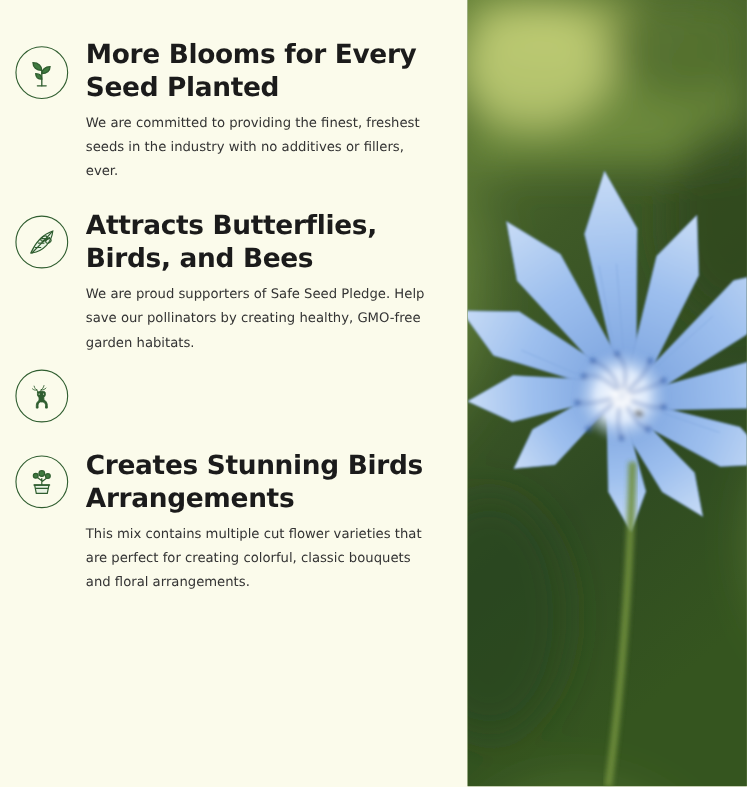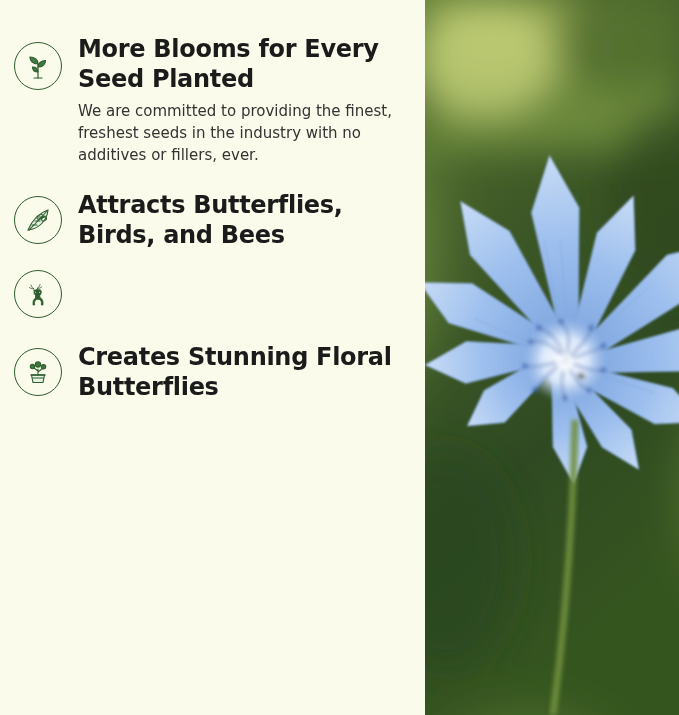--- a/index.html
+++ b/index.html
@@ -63,21 +63,21 @@
     font-family: "DejaVu Sans", sans-serif;
     font-size: 24px;
     line-height: 30px;
     font-weight: bold;
     color: #1b1b1b;
     letter-spacing: -0.3px;
     margin: 0 0 6px 0;
   }
   .feature-body {
     font-family: "DejaVu Sans", sans-serif;
-    font-size: 15px;
+    font-size: 12px;
     line-height: 22px;
     color: #333333;
     margin: 0;
     max-width: 330px;
   }
   .right-panel {
     width: 254px;
     height: 715px;
     position: relative;
     overflow: hidden;
@@ -126,20 +126,21 @@
             <g stroke="#2f5d2f" stroke-width="1" fill="#2f5d2f">
               <ellipse cx="17" cy="12" rx="3.2" ry="2.1" transform="rotate(-28 17 12)" fill="none"></ellipse>
               <ellipse cx="21" cy="14" rx="2.6" ry="1.8" transform="rotate(-28 21 14)" fill="none"></ellipse>
               <path d="M16 14 L22 11" stroke-width="1.2"></path>
             </g>
           </g>
         </svg>
       </div>
       <div class="feature-text">
         <h2 class="feature-title">Attracts Butterflies, Birds, and Bees</h2>
+        <p class="feature-body">We are proud supporters of Safe Seed Pledge. Help save our pollinators by creating healthy, GMO-free garden habitats.</p>
       </div>
     </div>
 
     <div class="feature f3">
       <div class="icon-wrap">
         <svg width="30" height="30" viewBox="0 0 30 30" aria-hidden="true">
           <g fill="#2f5d2f" stroke="#2f5d2f" stroke-width="0.8" stroke-linecap="round" stroke-linejoin="round">
             <path d="M8 6 C8.5 8 9.5 9 10.5 9.5 M6.5 8.5 C7.5 9.5 9 10 10.5 9.5 M10.5 9.5 L11.5 12" fill="none"></path>
             <path d="M17 5.5 C16.5 7.5 15.5 8.8 14.5 9.3 M18.8 7.8 C17.8 9 16.2 9.6 14.5 9.3 M14.5 9.3 L13.6 12" fill="none"></path>
             <path d="M11.3 11.5 C10.6 13.5 11 15.4 12.5 16.3 L12.5 19 C11 20 10 21.6 10 23.6 L10 26 L11.6 26 L11.6 23.6 C11.6 22.2 12.4 21 13.7 20.4 L16.2 20.4 C17.6 21 18.4 22.2 18.4 23.6 L18.4 26 L20 26 L20 23.6 C20 21.3 18.8 19.4 16.9 18.5 L16.9 16.2 C18.2 15.2 18.6 13.4 18 11.5 C17 10.3 13 10.3 11.3 11.5 Z"></path>
@@ -158,21 +159,22 @@
             <circle cx="15" cy="7.5" r="2.6" fill="#3f7a3f"></circle>
             <circle cx="9.5" cy="9.5" r="2.2" fill="#3f7a3f"></circle>
             <circle cx="20.5" cy="9.8" r="2.2" fill="#3f7a3f"></circle>
             <path d="M8.5 18 L21.5 18 L20 25.5 L10 25.5 Z" fill="#e9f3e4"></path>
             <path d="M8 18 L22 18" stroke-width="1.4"></path>
             <path d="M9.6 21 L20.4 21"></path>
           </g>
         </svg>
       </div>
       <div class="feature-text">
-        <h2 class="feature-title">Creates Stunning Floral Butterflies</h2>
+        <h2 class="feature-title">Creates Stunning Birds Arrangements</h2>
+        <p class="feature-body">This mix contains multiple cut flower varieties that are perfect for creating colorful, classic bouquets and floral arrangements.</p>
       </div>
     </div>
 
   </div>
 
   <div class="right-panel">
     <svg class="photo" viewBox="0 0 254 715" preserveAspectRatio="xMidYMid slice" aria-hidden="true">
       <defs>
         <radialGradient id="bgTop" cx="30%" cy="6%" r="60%">
           <stop offset="0%" stop-color="#b9c66a"></stop>

